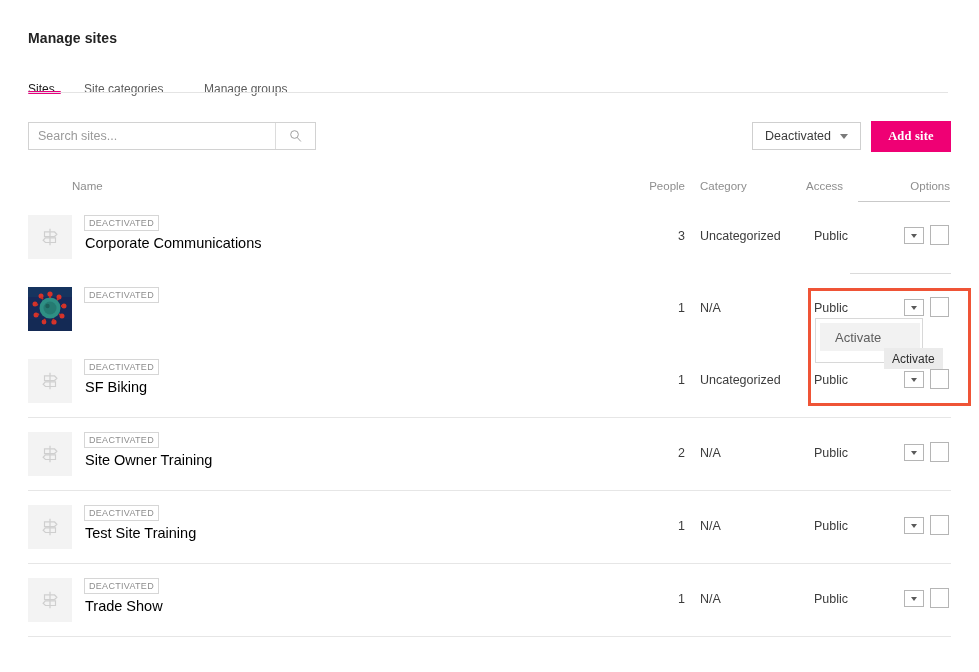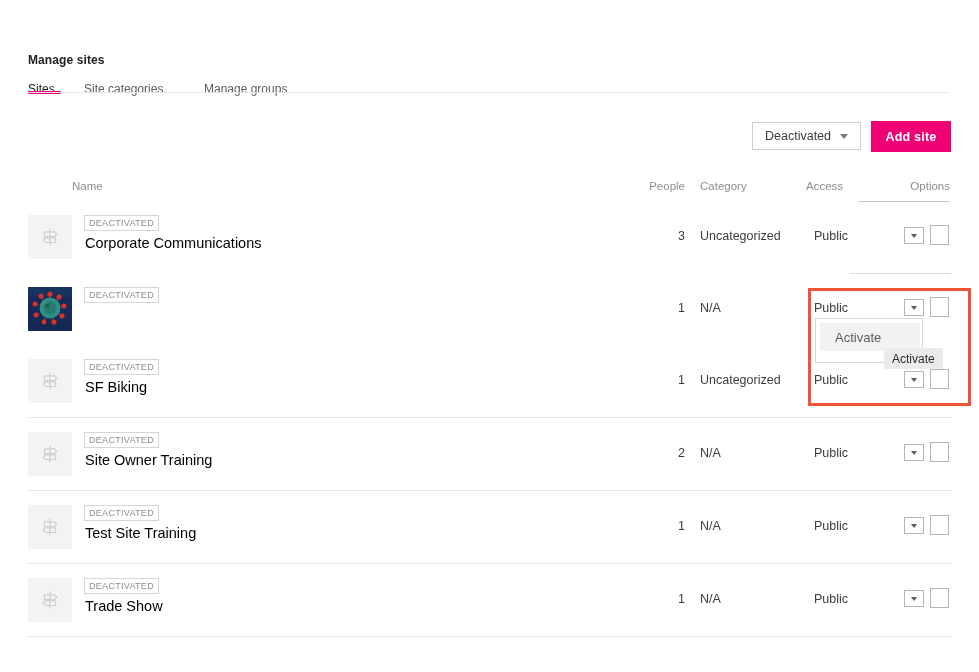--- a/index.html
+++ b/index.html
@@ -21,25 +21,24 @@
     width: 979px;
     height: 672px;
     background: #fff;
   }
 
   
   .page-title {
     position: absolute;
     left: 28px;
     top: 30px;
-    font-size: 12px;
+    font-size: 14px;
     font-weight: bold;
     color: #232323;
     letter-spacing: 0.1px;
-    margin-top: 23px;
   }
 
   .tabs {
     position: absolute;
     left: 28px;
     top: 66px;
     width: 920px;
     height: 28px;
   }
   .tab {
@@ -141,21 +140,21 @@
 
   .add-site-btn {
     position: absolute;
     left: 871px;
     top: 121px;
     width: 80px;
     height: 31px;
     background: #ef0074;
     color: #ffffff;
     border: none;
-    font-family: Liberation Sans, sans-serif;
+    font-family: Liberation Serif, serif;
     font-size: 12.5px;
     font-weight: bold;
     cursor: pointer;
     letter-spacing: 0.2px;
   }
 
   
   .table {
     position: absolute;
     left: 0;
@@ -358,20 +357,29 @@
     <div class="tab" style="left:56px;">
       <span>Site categories</span>
     </div>
     <div class="tab" style="left:176px;">
       <span>Manage groups</span>
     </div>
     <div class="tab-underline" style="width:33px;"></div>
   </div>
   <div class="tabs-baseline"></div>
 
+  <div class="search-wrap">
+    <input class="search-input" type="text" placeholder="Search sites..." style="">
+    <button class="search-btn">
+      <svg class="icon-search" viewBox="0 0 16 16">
+        <circle cx="6.3" cy="6.3" r="4.4" fill="none" stroke="#9b9b9b" stroke-width="1.1"></circle>
+        <line x1="9.6" y1="9.9" x2="13.2" y2="13.9" stroke="#9b9b9b" stroke-width="1.1" stroke-linecap="round"></line>
+      </svg>
+    </button>
+  </div>
 
   <div class="filter-select">
     <span class="label">Deactivated</span>
     <span class="caret-down"></span>
   </div>
 
   <button class="add-site-btn">Add site</button>
 
   <div class="table">
 

